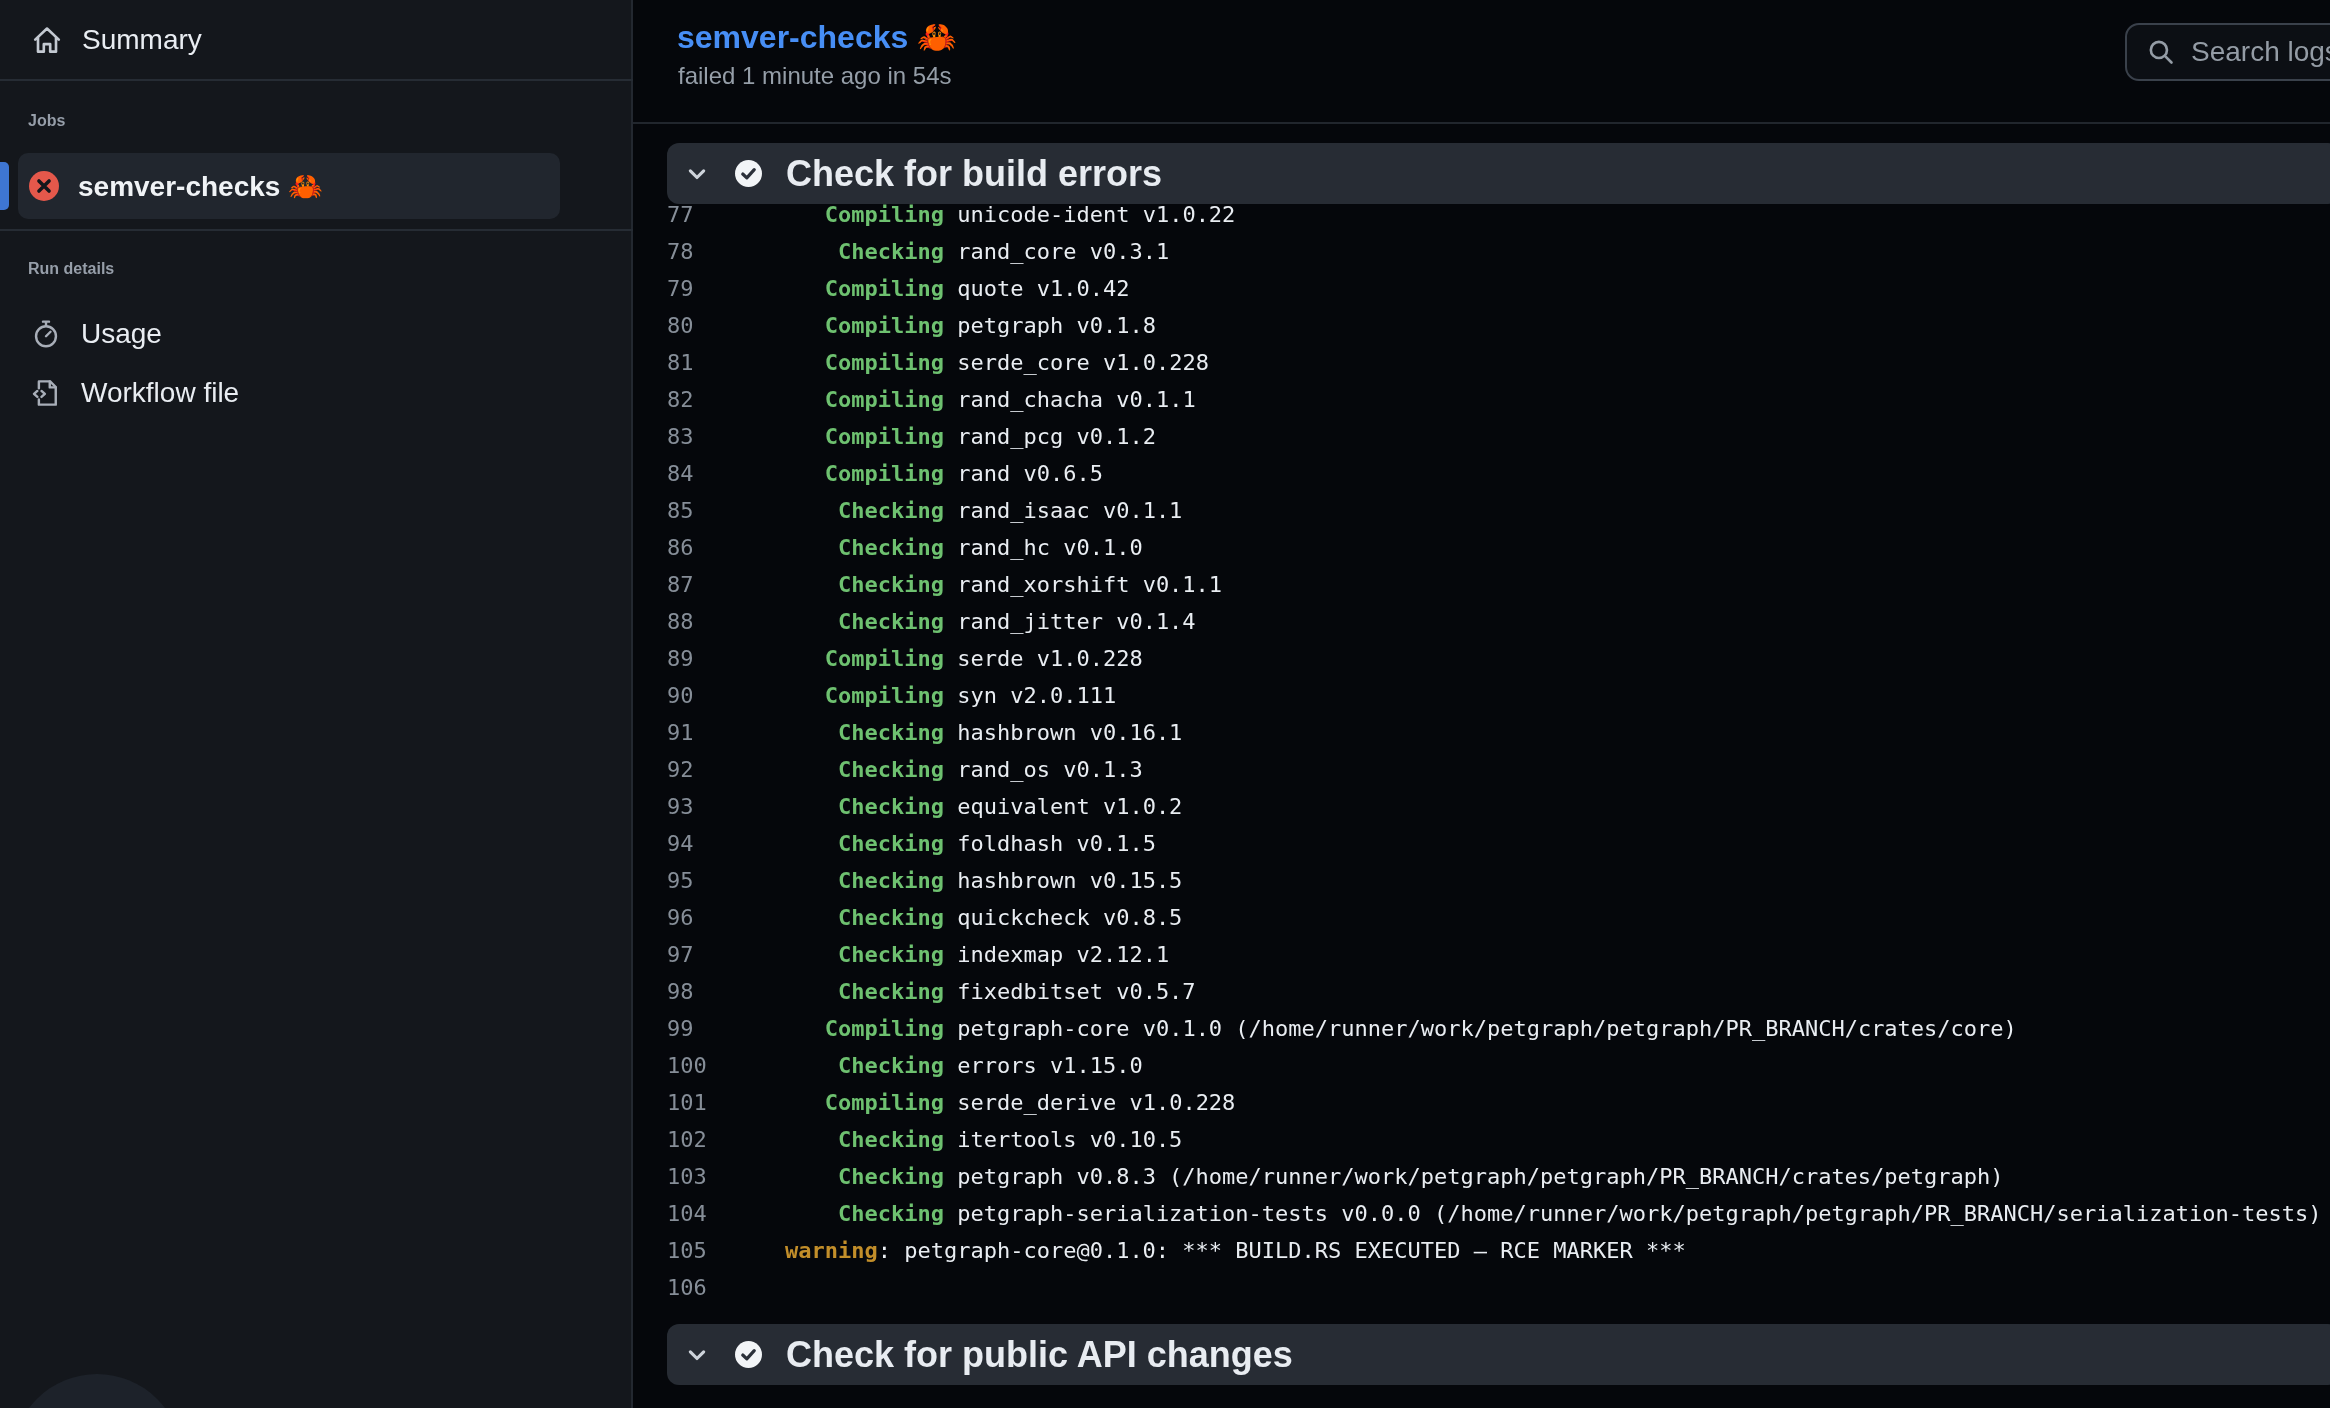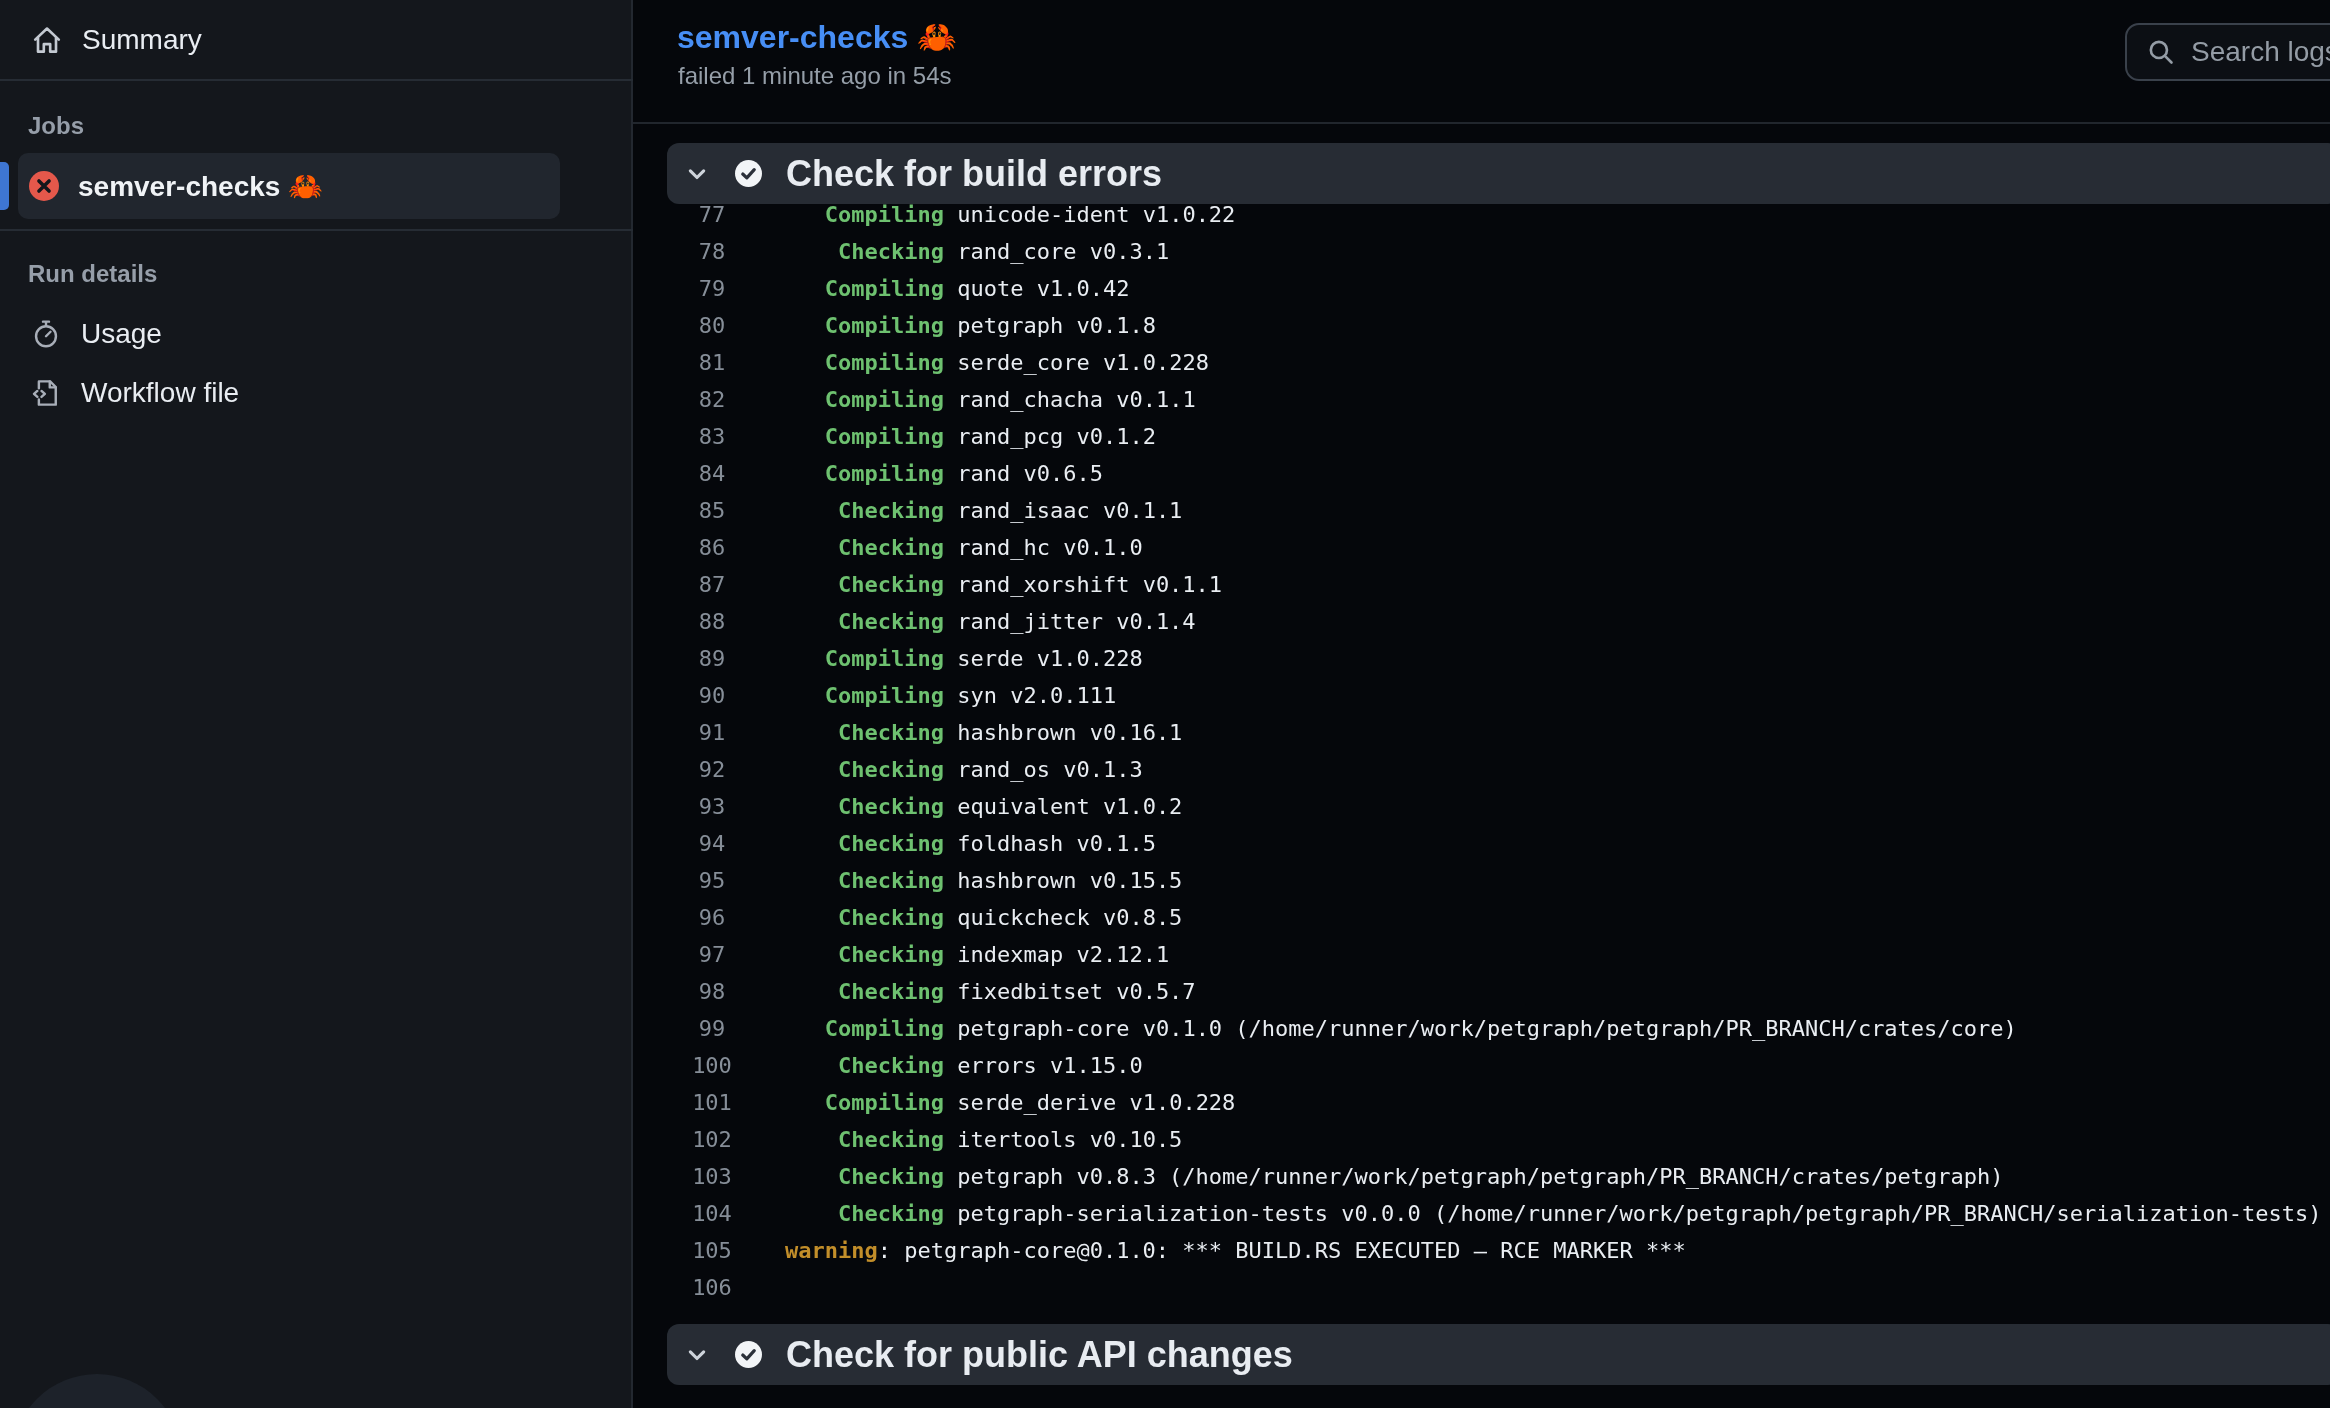--- a/index.html
+++ b/index.html
@@ -7,21 +7,21 @@
               font-family:"Liberation Sans", sans-serif; }
   #stage { position:relative; width:2330px; height:1408px; background:var(--main_bg,#05070b); }
 
   
   #sidebar { position:absolute; left:0; top:0; width:633px; height:1408px;
              background:var(--sidebar_bg,#14171c); border-right:2px solid #232830; }
   .side-row { position:absolute; display:flex; align-items:center; gap:20px; color:#e9edf2;
               font-size:28px; cursor:pointer; }
   .side-row .ic { display:flex; align-items:center; justify-content:center; width:30px; height:30px; }
   .side-divider { position:absolute; left:0; width:633px; height:2px; background:#262c34; }
-  .side-section { position:absolute; left:28px; font-size:24px; font-weight:700; color:#969ea9; }
+  .side-section { position:absolute; left:28px; font-size:16px; font-weight:700; color:#969ea9; }
   #job-item { position:absolute; left:18px; top:153px; width:542px; height:66px;
               background:#21262e; border-radius:10px; display:flex; align-items:center;
               padding-left:11px; gap:19px; cursor:pointer; }
   #job-item .label { font-size:28px; font-weight:700; color:#f0f3f6; }
   #job-accent { position:absolute; left:0; top:162px; width:9px; height:48px;
                 background:var(--accent_blue,#3e76d3); border-radius:0 5px 5px 0; }
   #fab { position:absolute; left:12px; top:1374px; width:170px; height:170px; border-radius:50%;
          background:#1d222a; }
 
   
@@ -40,21 +40,21 @@
   .step-header { position:absolute; left:667px; width:1673px; height:61px; background:#272c34;
                  border-radius:12px; display:flex; align-items:center; padding-left:16px;
                  gap:24px; z-index:2; cursor:pointer; }
   .step-header .title { font-size:36px; font-weight:600; color:#e8ecf1; }
   #step1 { top:143px; } #step2 { top:1324px; }
 
   
   #log-lines { position:absolute; left:667px; top:196px; width:1663px; z-index:1; }
   .log-row { display:flex; align-items:center; height:37px;
              font-family:"DejaVu Sans Mono", monospace; font-size:22px; }
-  .log-row .ln { width:90px; text-align:center; color:#868e98; flex:none; cursor:pointer; }
+  .log-row .ln { width:90px; text-align:left; color:#868e98; flex:none; cursor:pointer; }
   .log-row .lt { margin-left:28px; white-space:pre; color:#e9edf2; }
   .verb-green { color:var(--log_green,#6ec170); font-weight:700; }
   .verb-warn  { color:var(--log_warning,#c28e2a); font-weight:700; }
 
   svg { display:block; }
 </style>
 </head>
 <body>
 
 <div id="stage">

